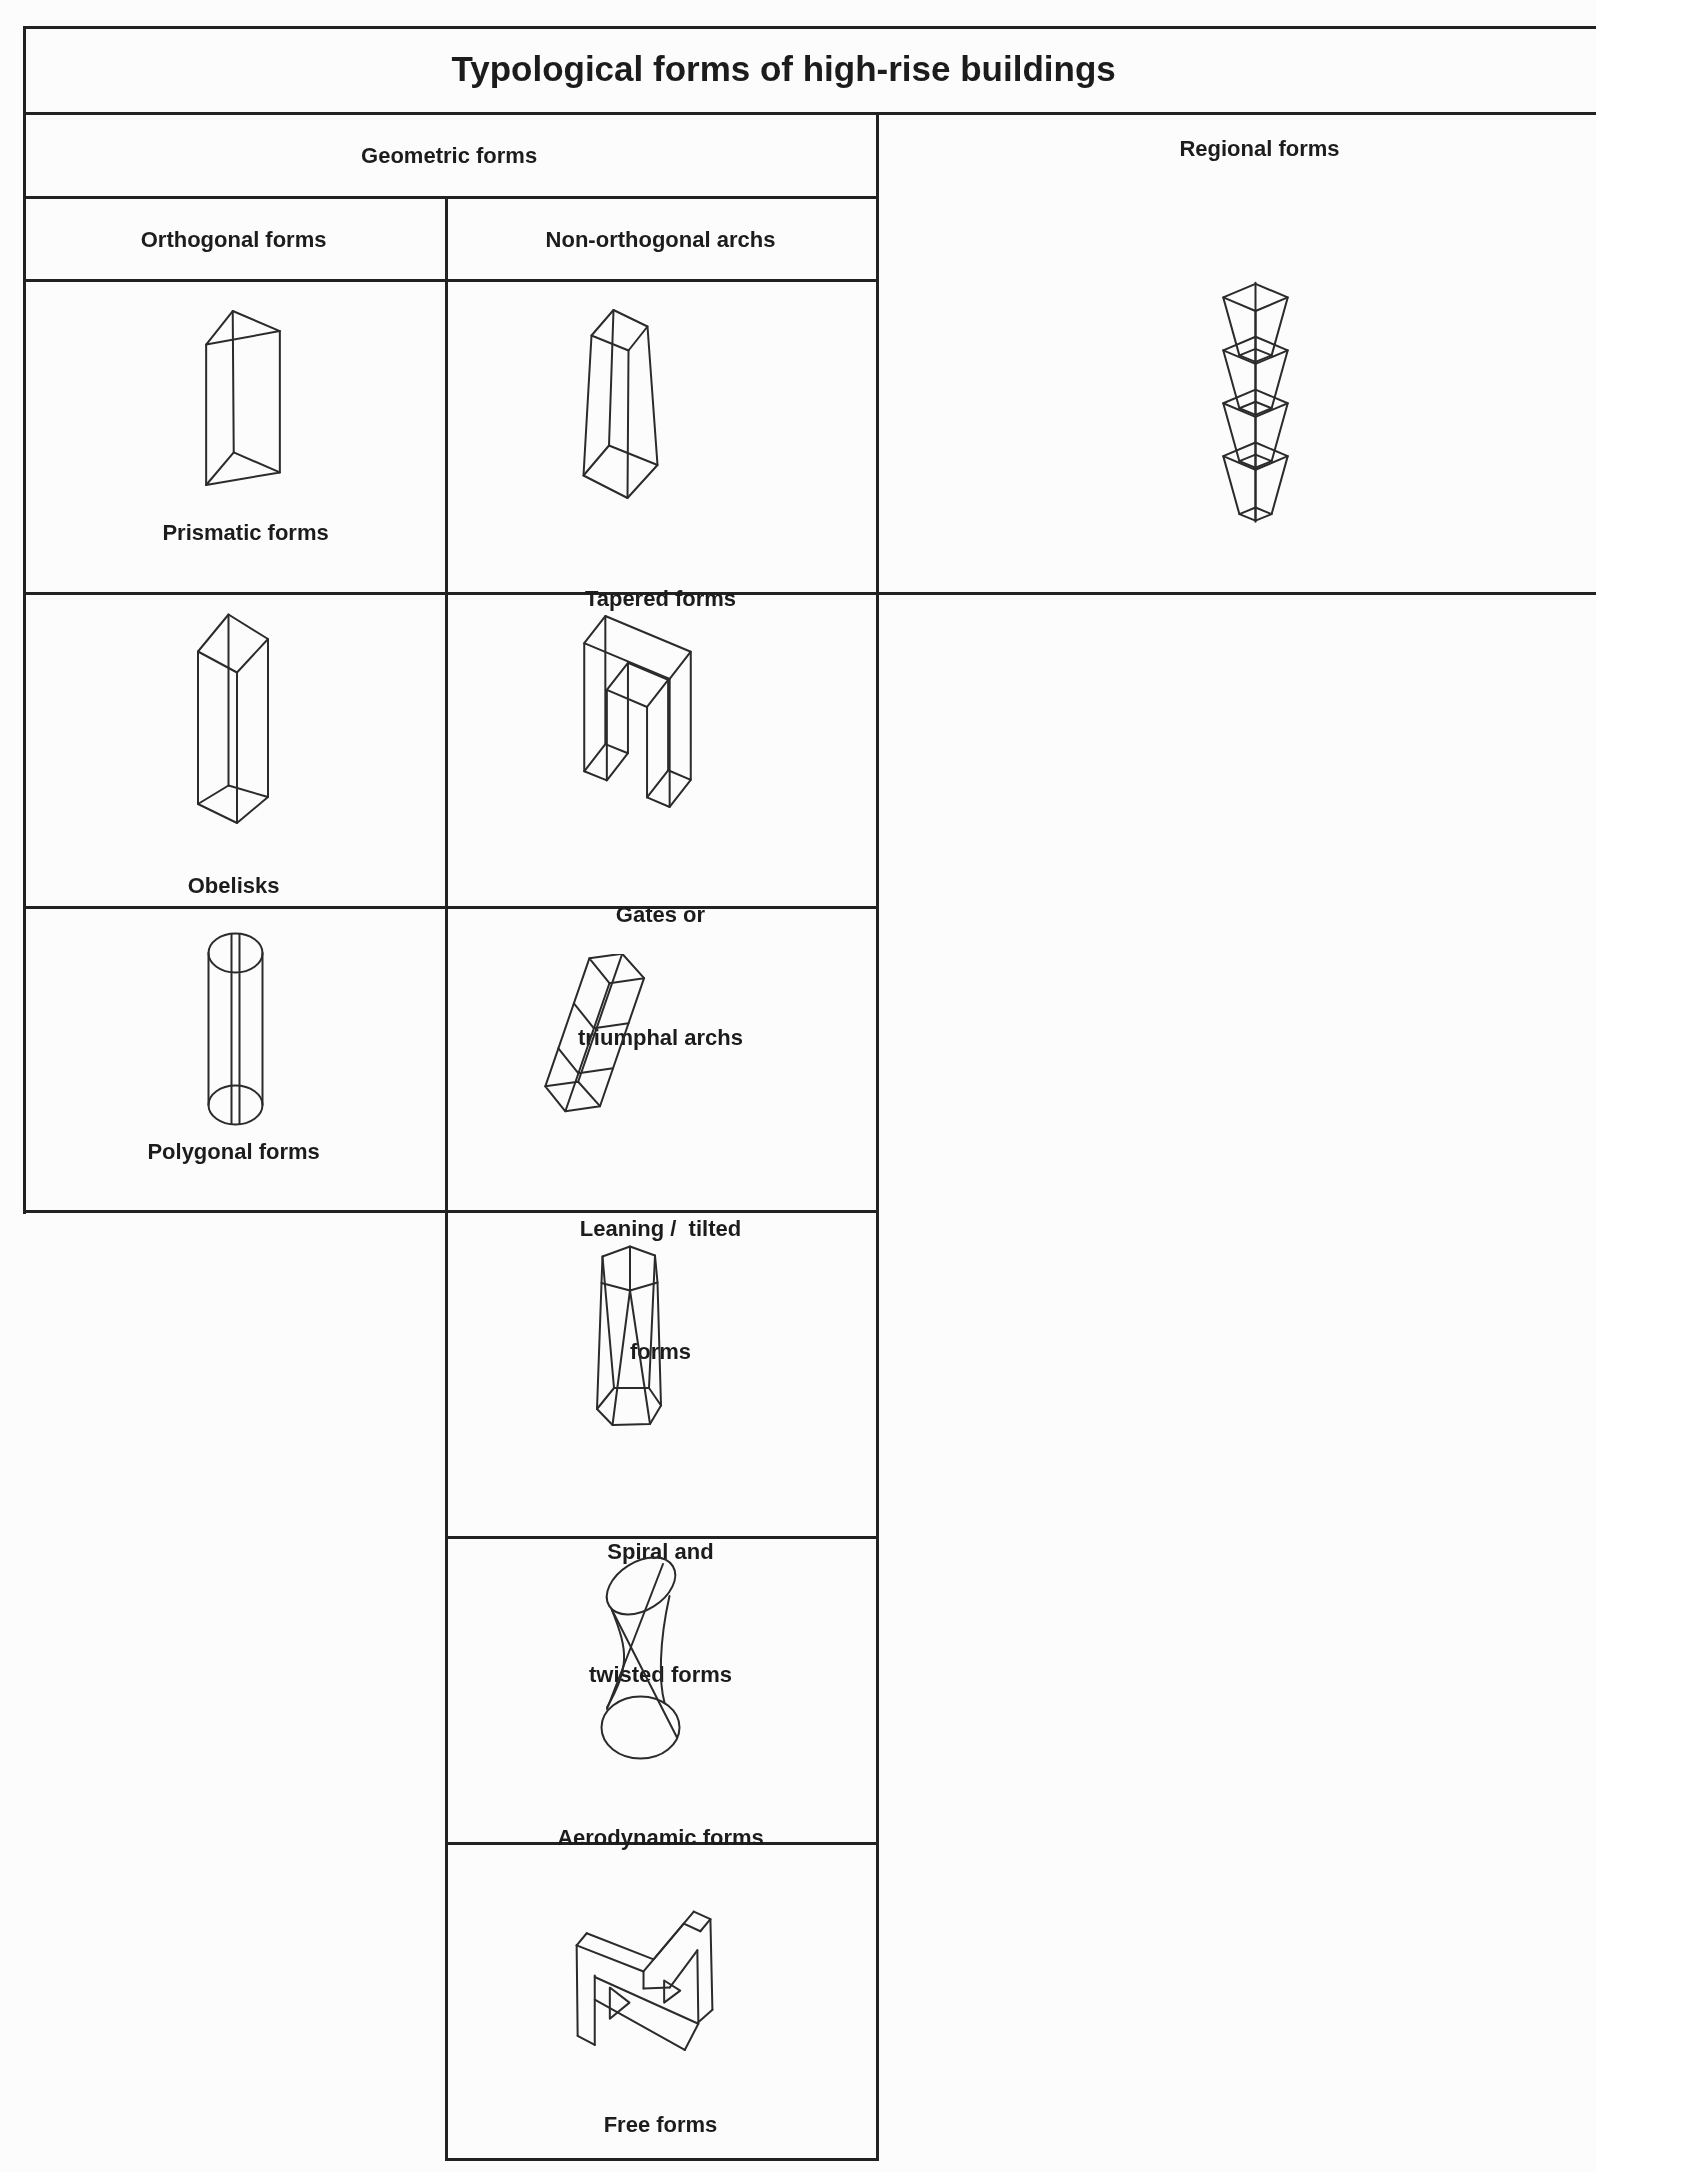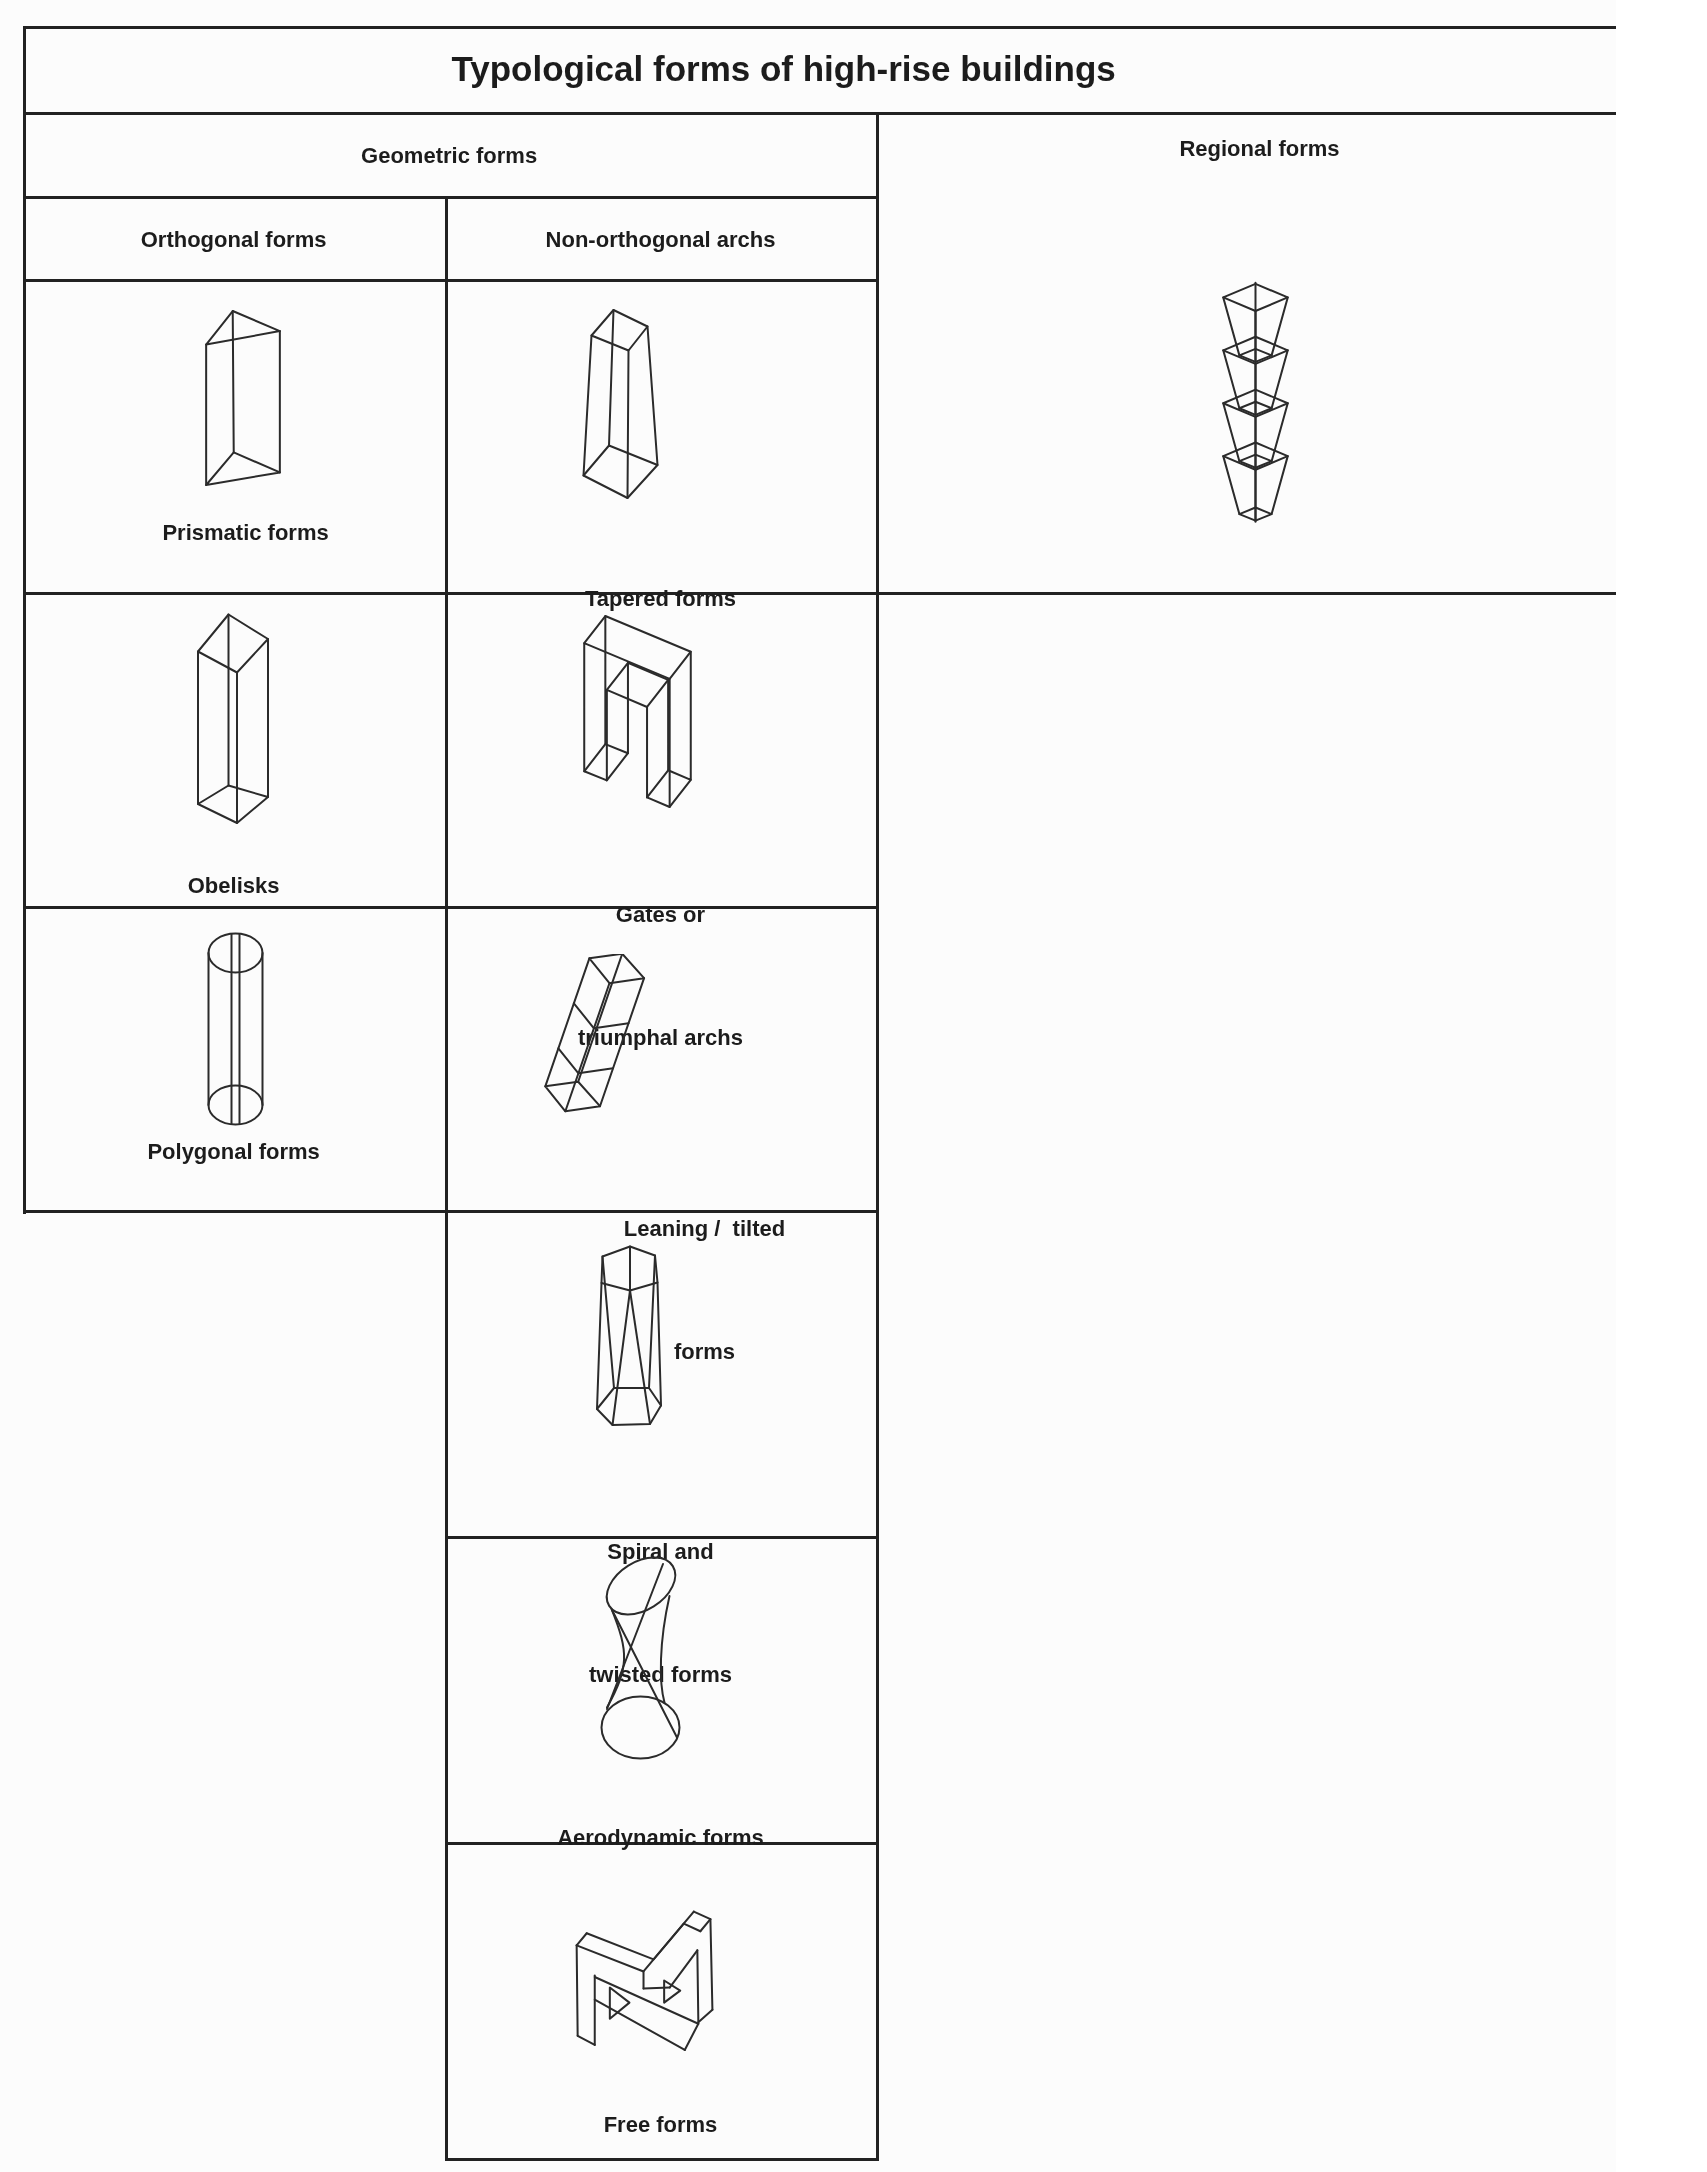--- a/index.html
+++ b/index.html
@@ -1,20 +1,19 @@
 <!DOCTYPE html>
 <html style="font-size:8px"><head>
 <meta charset="utf-8">
 <style>
   html,body{margin:0;padding:0;background:#ffffff;}
   #page{
     position:relative;width:1596px;height:2172px;background:#fcfcfc;
     font-family:"Liberation Sans",sans-serif;font-weight:bold;color:#1c1c1c;
     overflow:hidden;
-    padding-left:20px;
   }
   .hline,.vline{position:absolute;background:#222222;}
   .hline{height:3px;}
   .vline{width:3px;}
   .lbl{
     position:absolute;text-align:center;font-size:22px;line-height:41px;
     white-space:pre-wrap;letter-spacing:0;
   }
   .title{font-size:35px;line-height:44px;}
   .draw{position:absolute;}
@@ -57,21 +56,21 @@
 
   <div class="lbl" style="left:22.6px;top:865px;width:422px;">Obelisks</div>
 
   <div class="lbl" style="left:445px;top:812px;width:431px;">
     <div>Gates or</div>
     <div>triumphal archs</div>
   </div>
 
   <div class="lbl" style="left:22.6px;top:1131px;width:422px;">Polygonal forms</div>
 
-  <div class="lbl" style="left:445px;top:1126px;width:431px;margin-left:44px;">
+  <div class="lbl" style="left:445px;top:1126px;width:431px;">
     <div>Leaning /  tilted</div>
     <div>forms</div>
   </div>
 
   <div class="lbl" style="left:445px;top:1449px;width:431px;">
     <div>Spiral and</div>
     <div>twisted forms</div>
   </div>
 
   <div class="lbl" style="left:445px;top:1785px;width:431px;margin-top:32px;">Aerodynamic forms</div>

